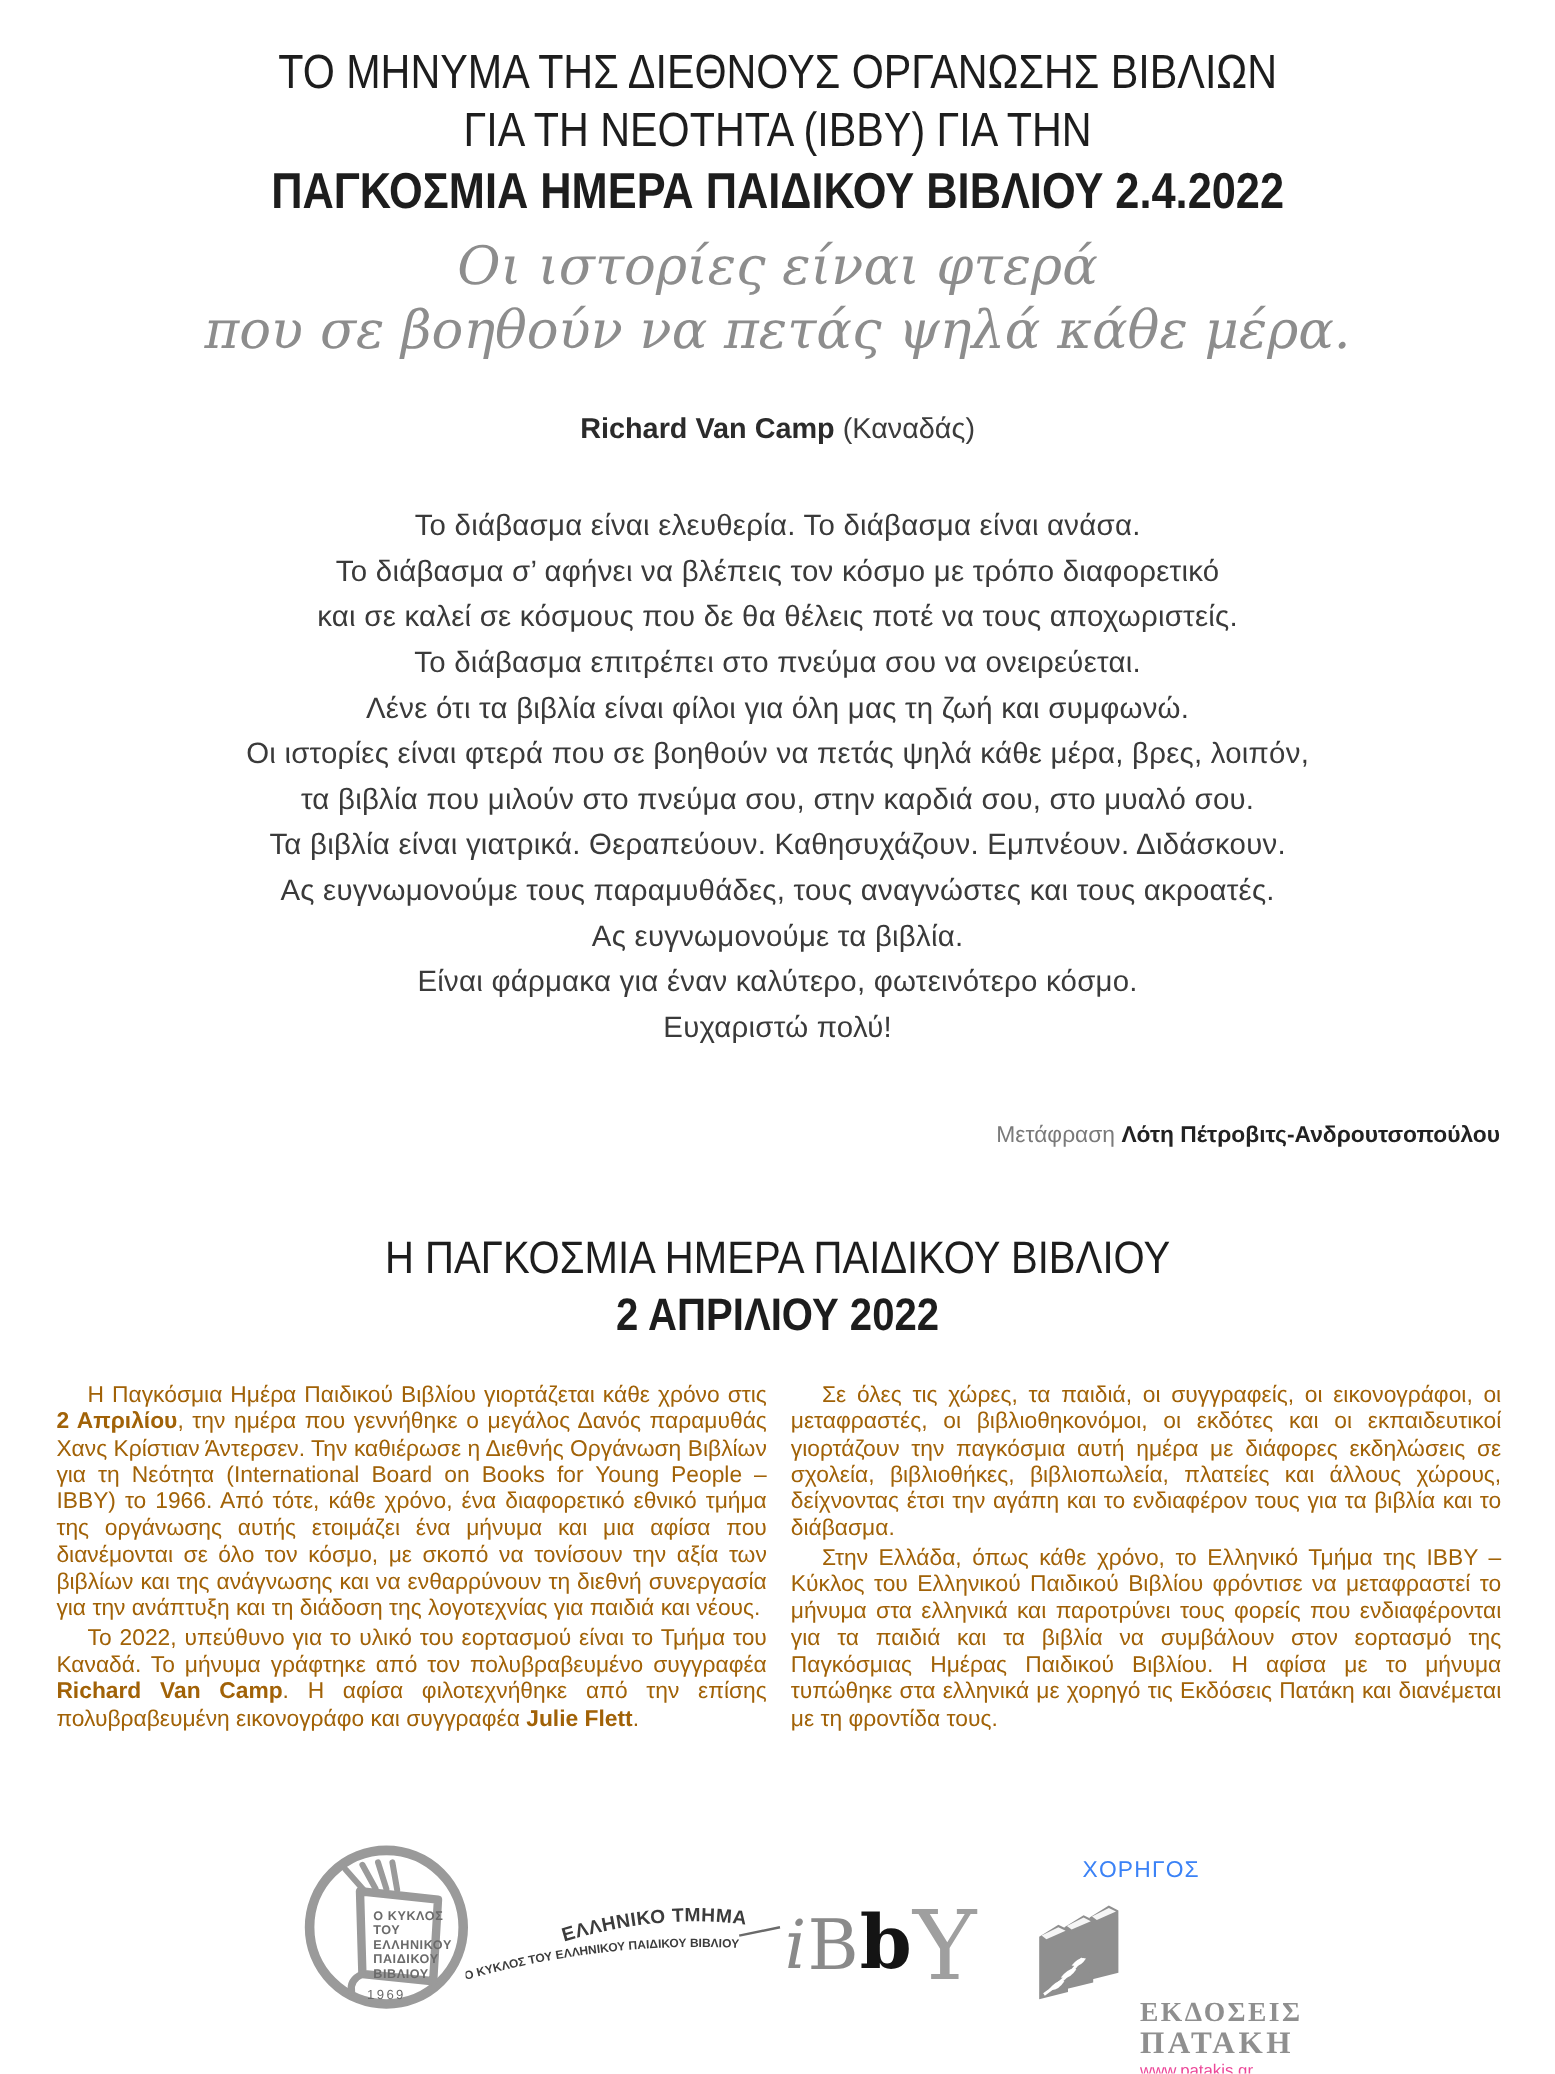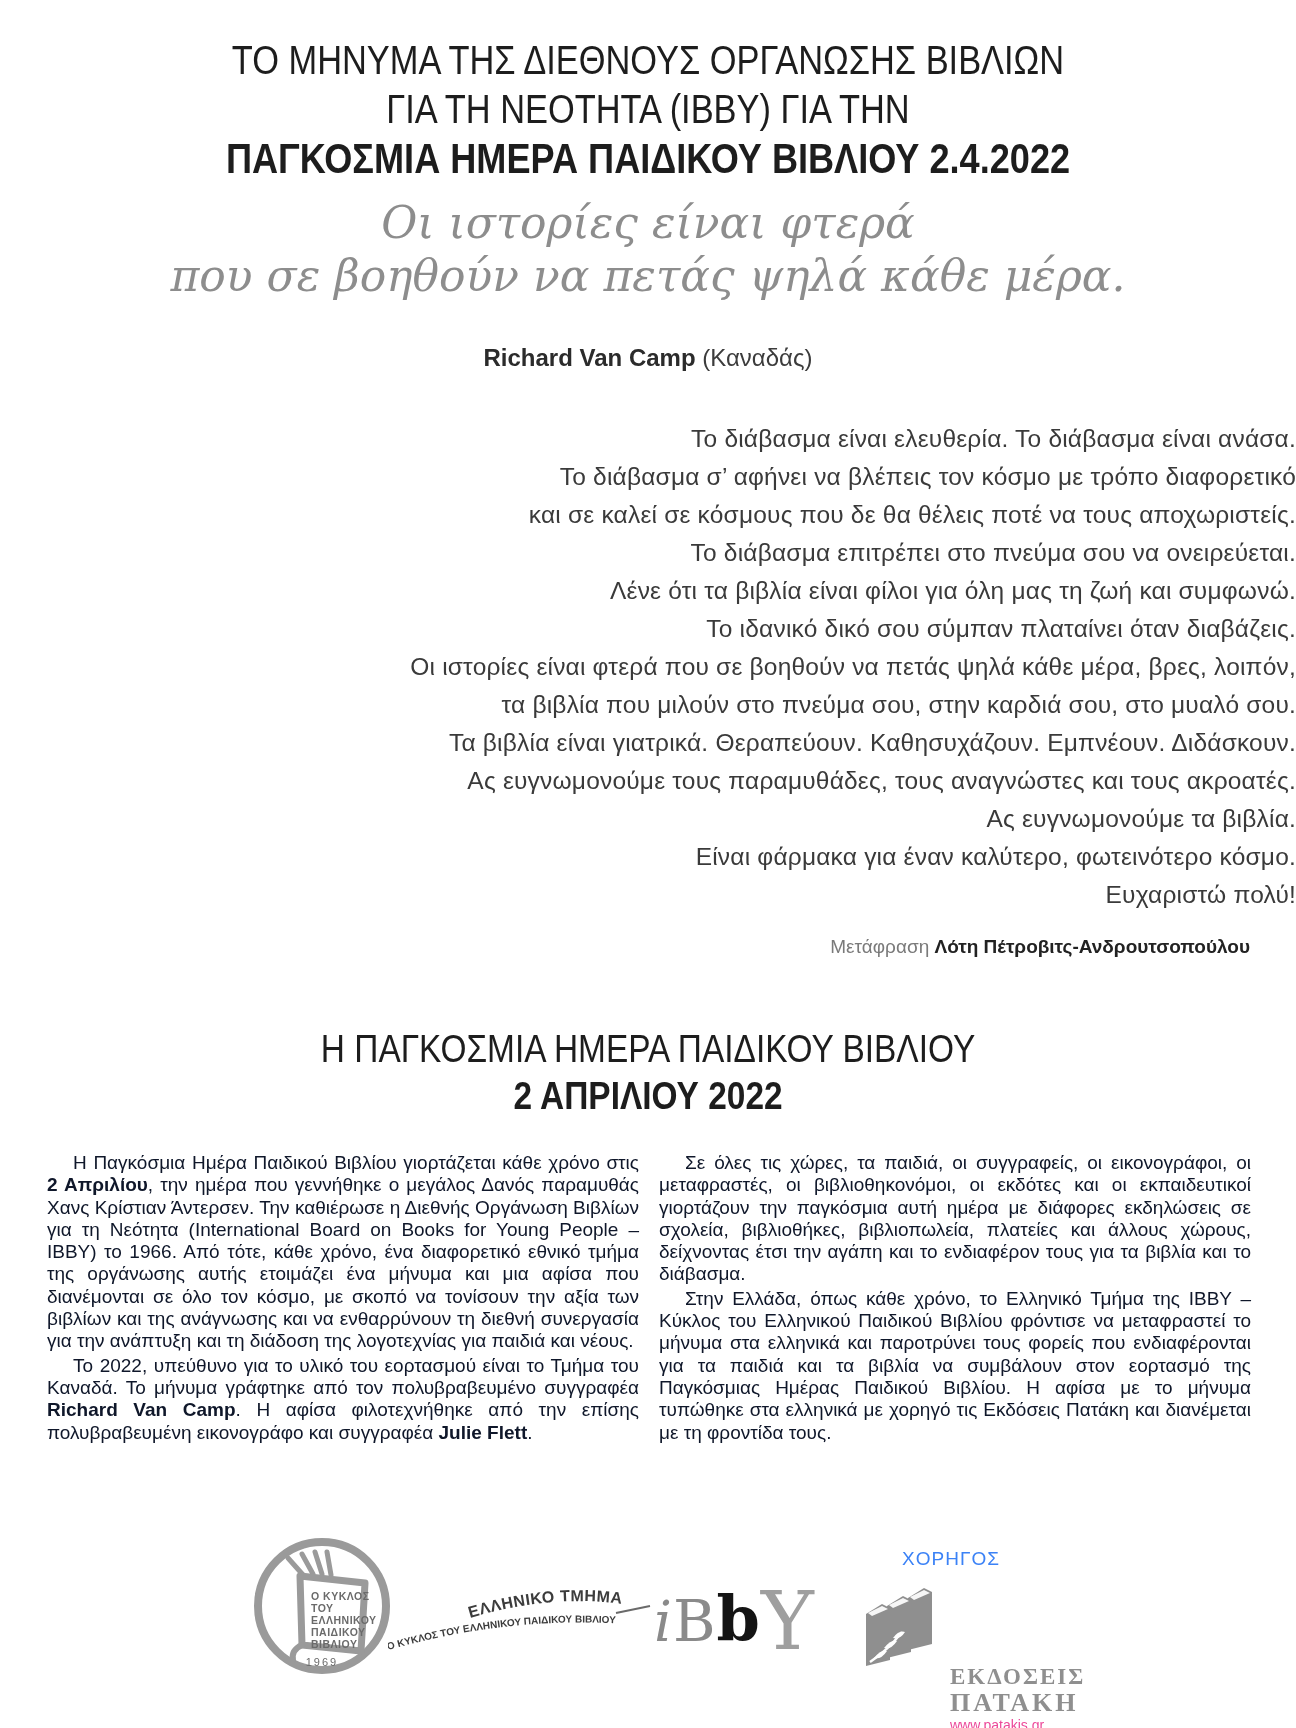--- a/index.html
+++ b/index.html
@@ -21,40 +21,40 @@
     font-size:44px;line-height:53px;color:#8d8d8d;font-weight:500;
   }
   .attribution{
     position:absolute;top:326px;left:0;width:1296px;text-align:center;
     font-size:24px;color:#2b2b2b;margin-top:18px;
   }
   .attribution .auth{font-weight:700;}
   .attribution .country{font-weight:400;color:#3c3c3c;}
   
   .message{
-    position:absolute;top:420px;left:0;width:1296px;text-align:right;
+    position:absolute;top:420px;left:0;width:1296px;text-align:center;
     font-size:24.5px;color:#3a3a3a;font-weight:400;letter-spacing:.2px;
   }
   .msg-line{height:38px;line-height:38px;white-space:nowrap;}
   
   .translation{
     position:absolute;top:936px;right:46px;font-size:19px;color:#2b2b2b;
     text-align:left;
   }
   .translation .lbl{color:#7a7a7a;font-weight:400;}
   .translation .nm{font-weight:700;color:#222;}
   
   .section-header{
     position:absolute;top:1026px;left:0;width:1296px;text-align:center;
     transform:scaleX(0.88);transform-origin:center top;color:#1d1d1d;
   }
   .section-header .s1{font-size:38px;line-height:47px;font-weight:400;}
   .section-header .s2{font-size:38px;line-height:47px;font-weight:700;}
   
-  .col{position:absolute;top:1152px;width:592px;font-size:19px;line-height:22.3px;color:#0f172a;text-align:justify;}
+  .col{position:absolute;top:1152px;width:592px;font-size:19px;line-height:22.3px;color:#a16207;text-align:justify;}
   .col-left{left:47px;}
   .col-right{left:659px;}
   .col p{margin:0;text-indent:26px;}
   .col p + p{margin-top:2px;}
   .col b{font-weight:700;}
   
   .circle-logo{position:absolute;left:246px;top:1528px;width:152px;height:152px;}
   .ibby-arcs{position:absolute;left:388px;top:1582px;width:282px;height:78px;}
   .ibby-word{
     position:absolute;left:654px;top:1568px;height:82px;display:flex;align-items:flex-end;
@@ -93,21 +93,20 @@
   <span> </span>
   <span class="country">(Καναδάς)</span>
 </div>
 
 <div class="message">
   <div class="msg-line">Το διάβασμα είναι ελευθερία. Το διάβασμα είναι ανάσα.</div>
   <div class="msg-line">Το διάβασμα σ’ αφήνει να βλέπεις τον κόσμο με τρόπο διαφορετικό</div>
   <div class="msg-line">και σε καλεί σε κόσμους που δε θα θέλεις ποτέ να τους αποχωριστείς.</div>
   <div class="msg-line">Το διάβασμα επιτρέπει στο πνεύμα σου να ονειρεύεται.</div>
   <div class="msg-line">Λένε ότι τα βιβλία είναι φίλοι για όλη μας τη ζωή και συμφωνώ.</div>
-  <div class="msg-line">Το ιδανικό δικό σου σύμπαν πλαταίνει όταν διαβάζεις.</div>
   <div class="msg-line">Οι ιστορίες είναι φτερά που σε βοηθούν να πετάς ψηλά κάθε μέρα, βρες, λοιπόν,</div>
   <div class="msg-line">τα βιβλία που μιλούν στο πνεύμα σου, στην καρδιά σου, στο μυαλό σου.</div>
   <div class="msg-line">Τα βιβλία είναι γιατρικά. Θεραπεύουν. Καθησυχάζουν. Εμπνέουν. Διδάσκουν.</div>
   <div class="msg-line">Ας ευγνωμονούμε τους παραμυθάδες, τους αναγνώστες και τους ακροατές.</div>
   <div class="msg-line">Ας ευγνωμονούμε τα βιβλία.</div>
   <div class="msg-line">Είναι φάρμακα για έναν καλύτερο, φωτεινότερο κόσμο.</div>
   <div class="msg-line">Ευχαριστώ πολύ!</div>
 </div>
 
 <div class="translation">

